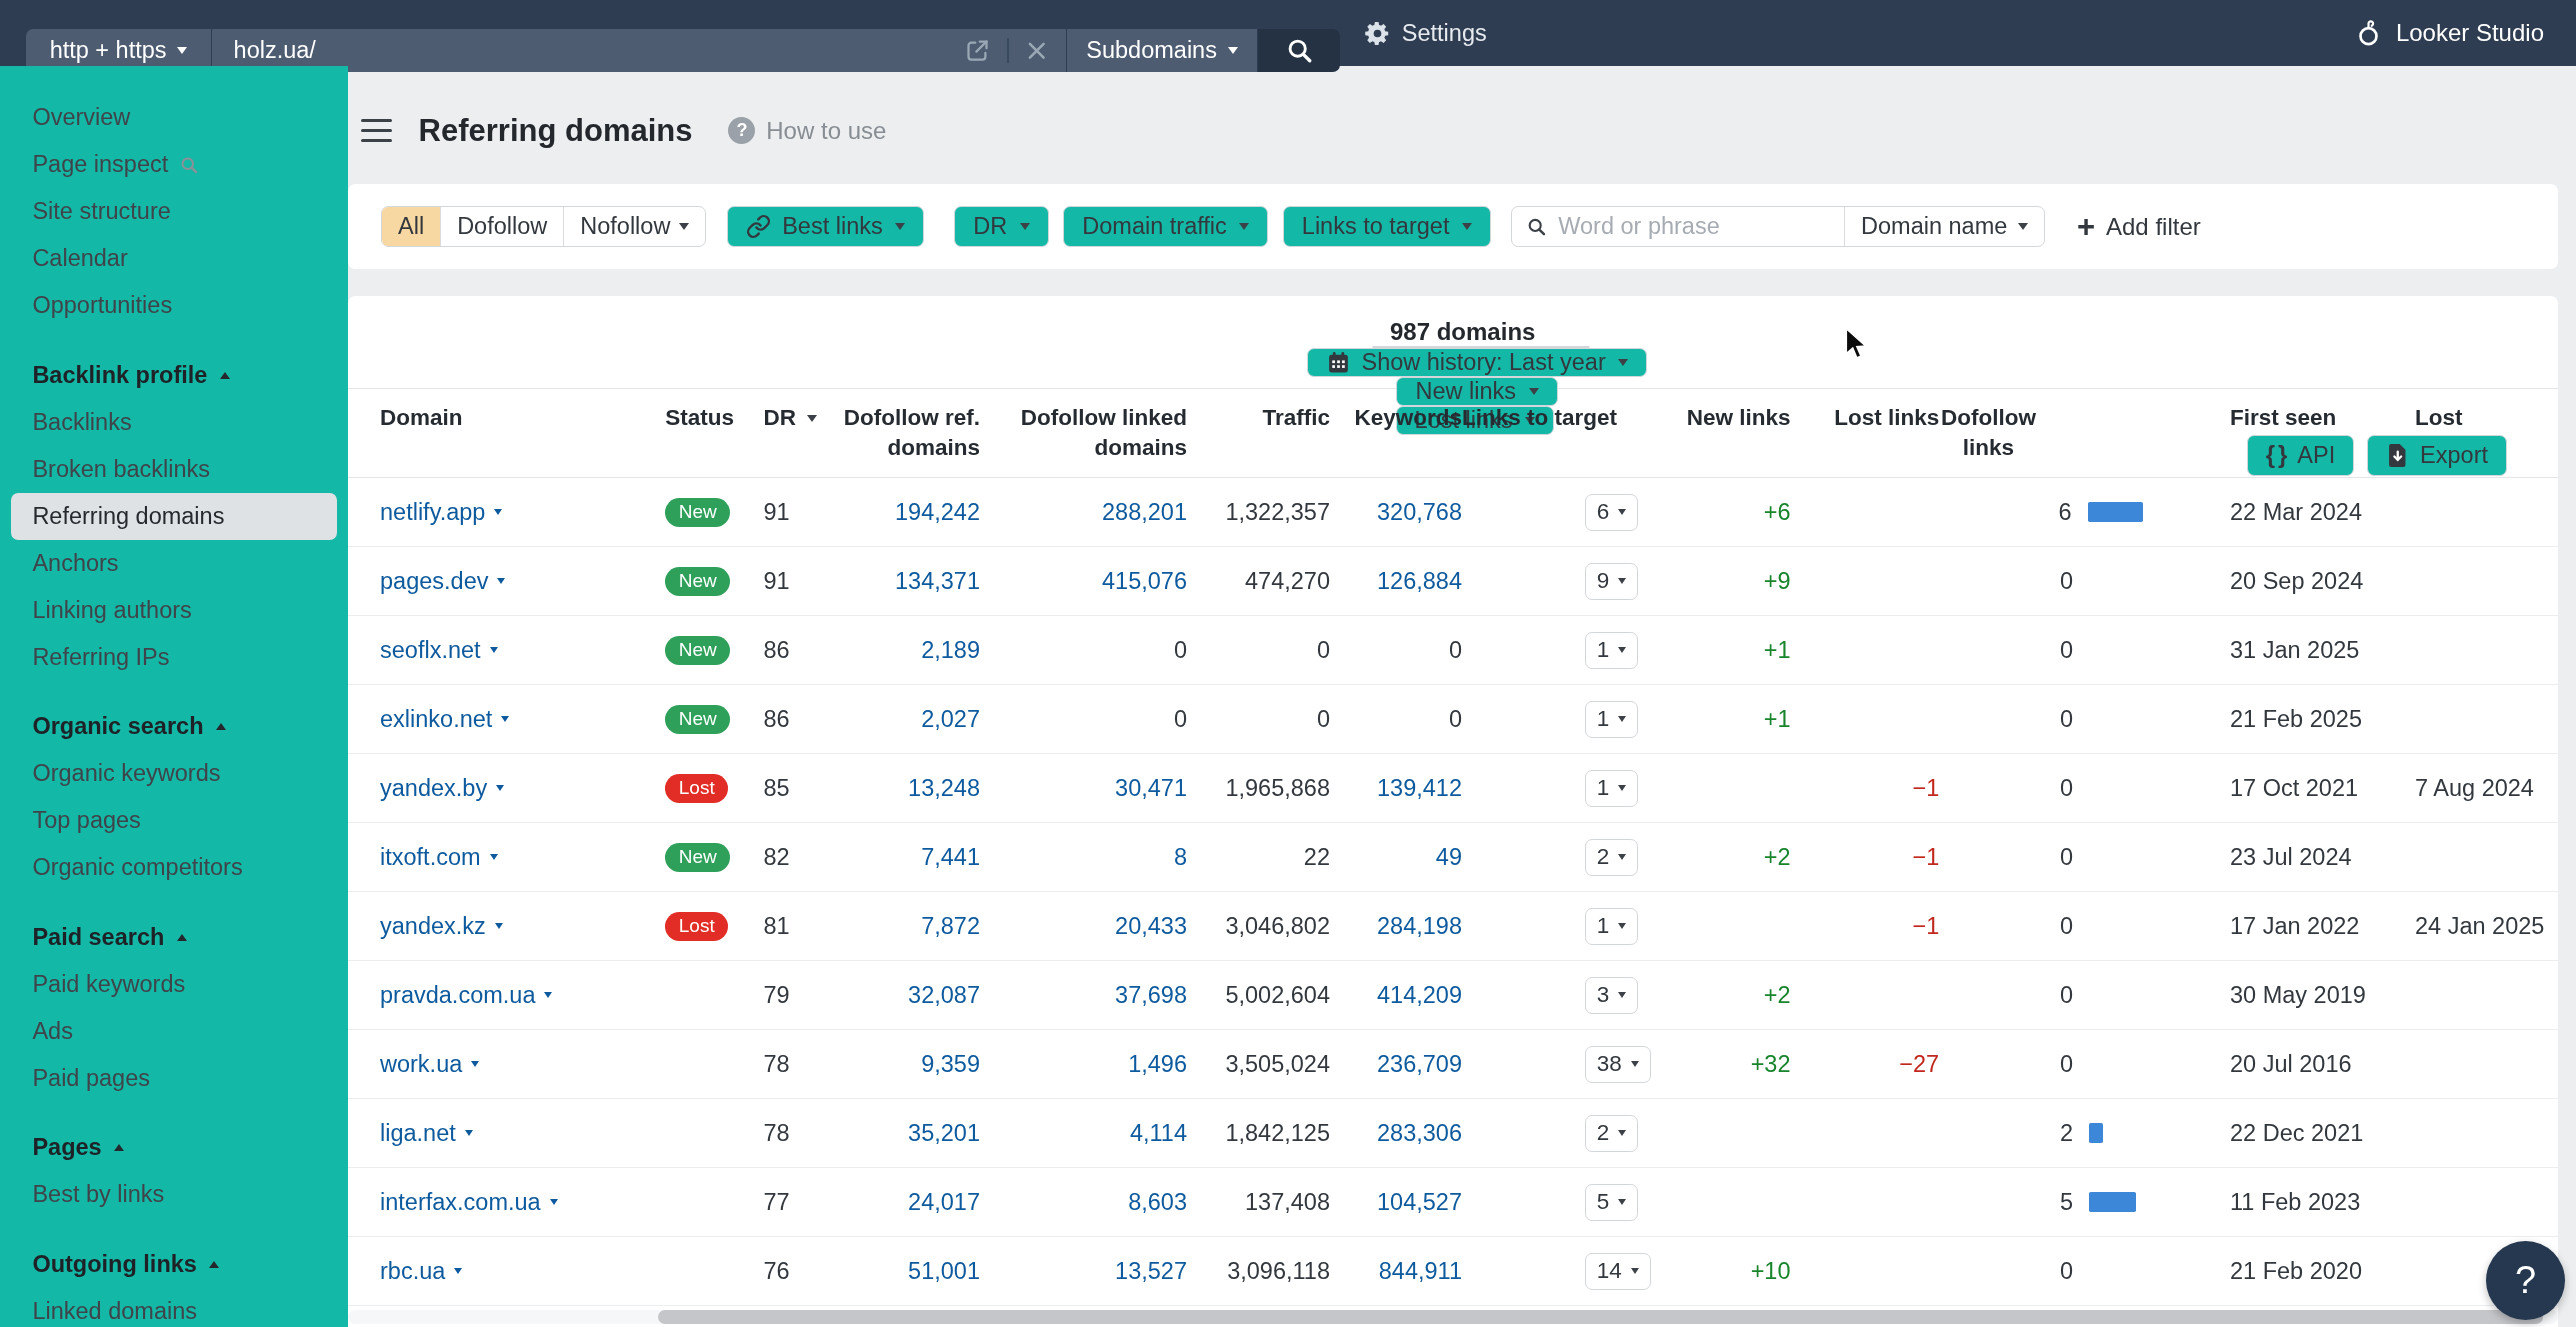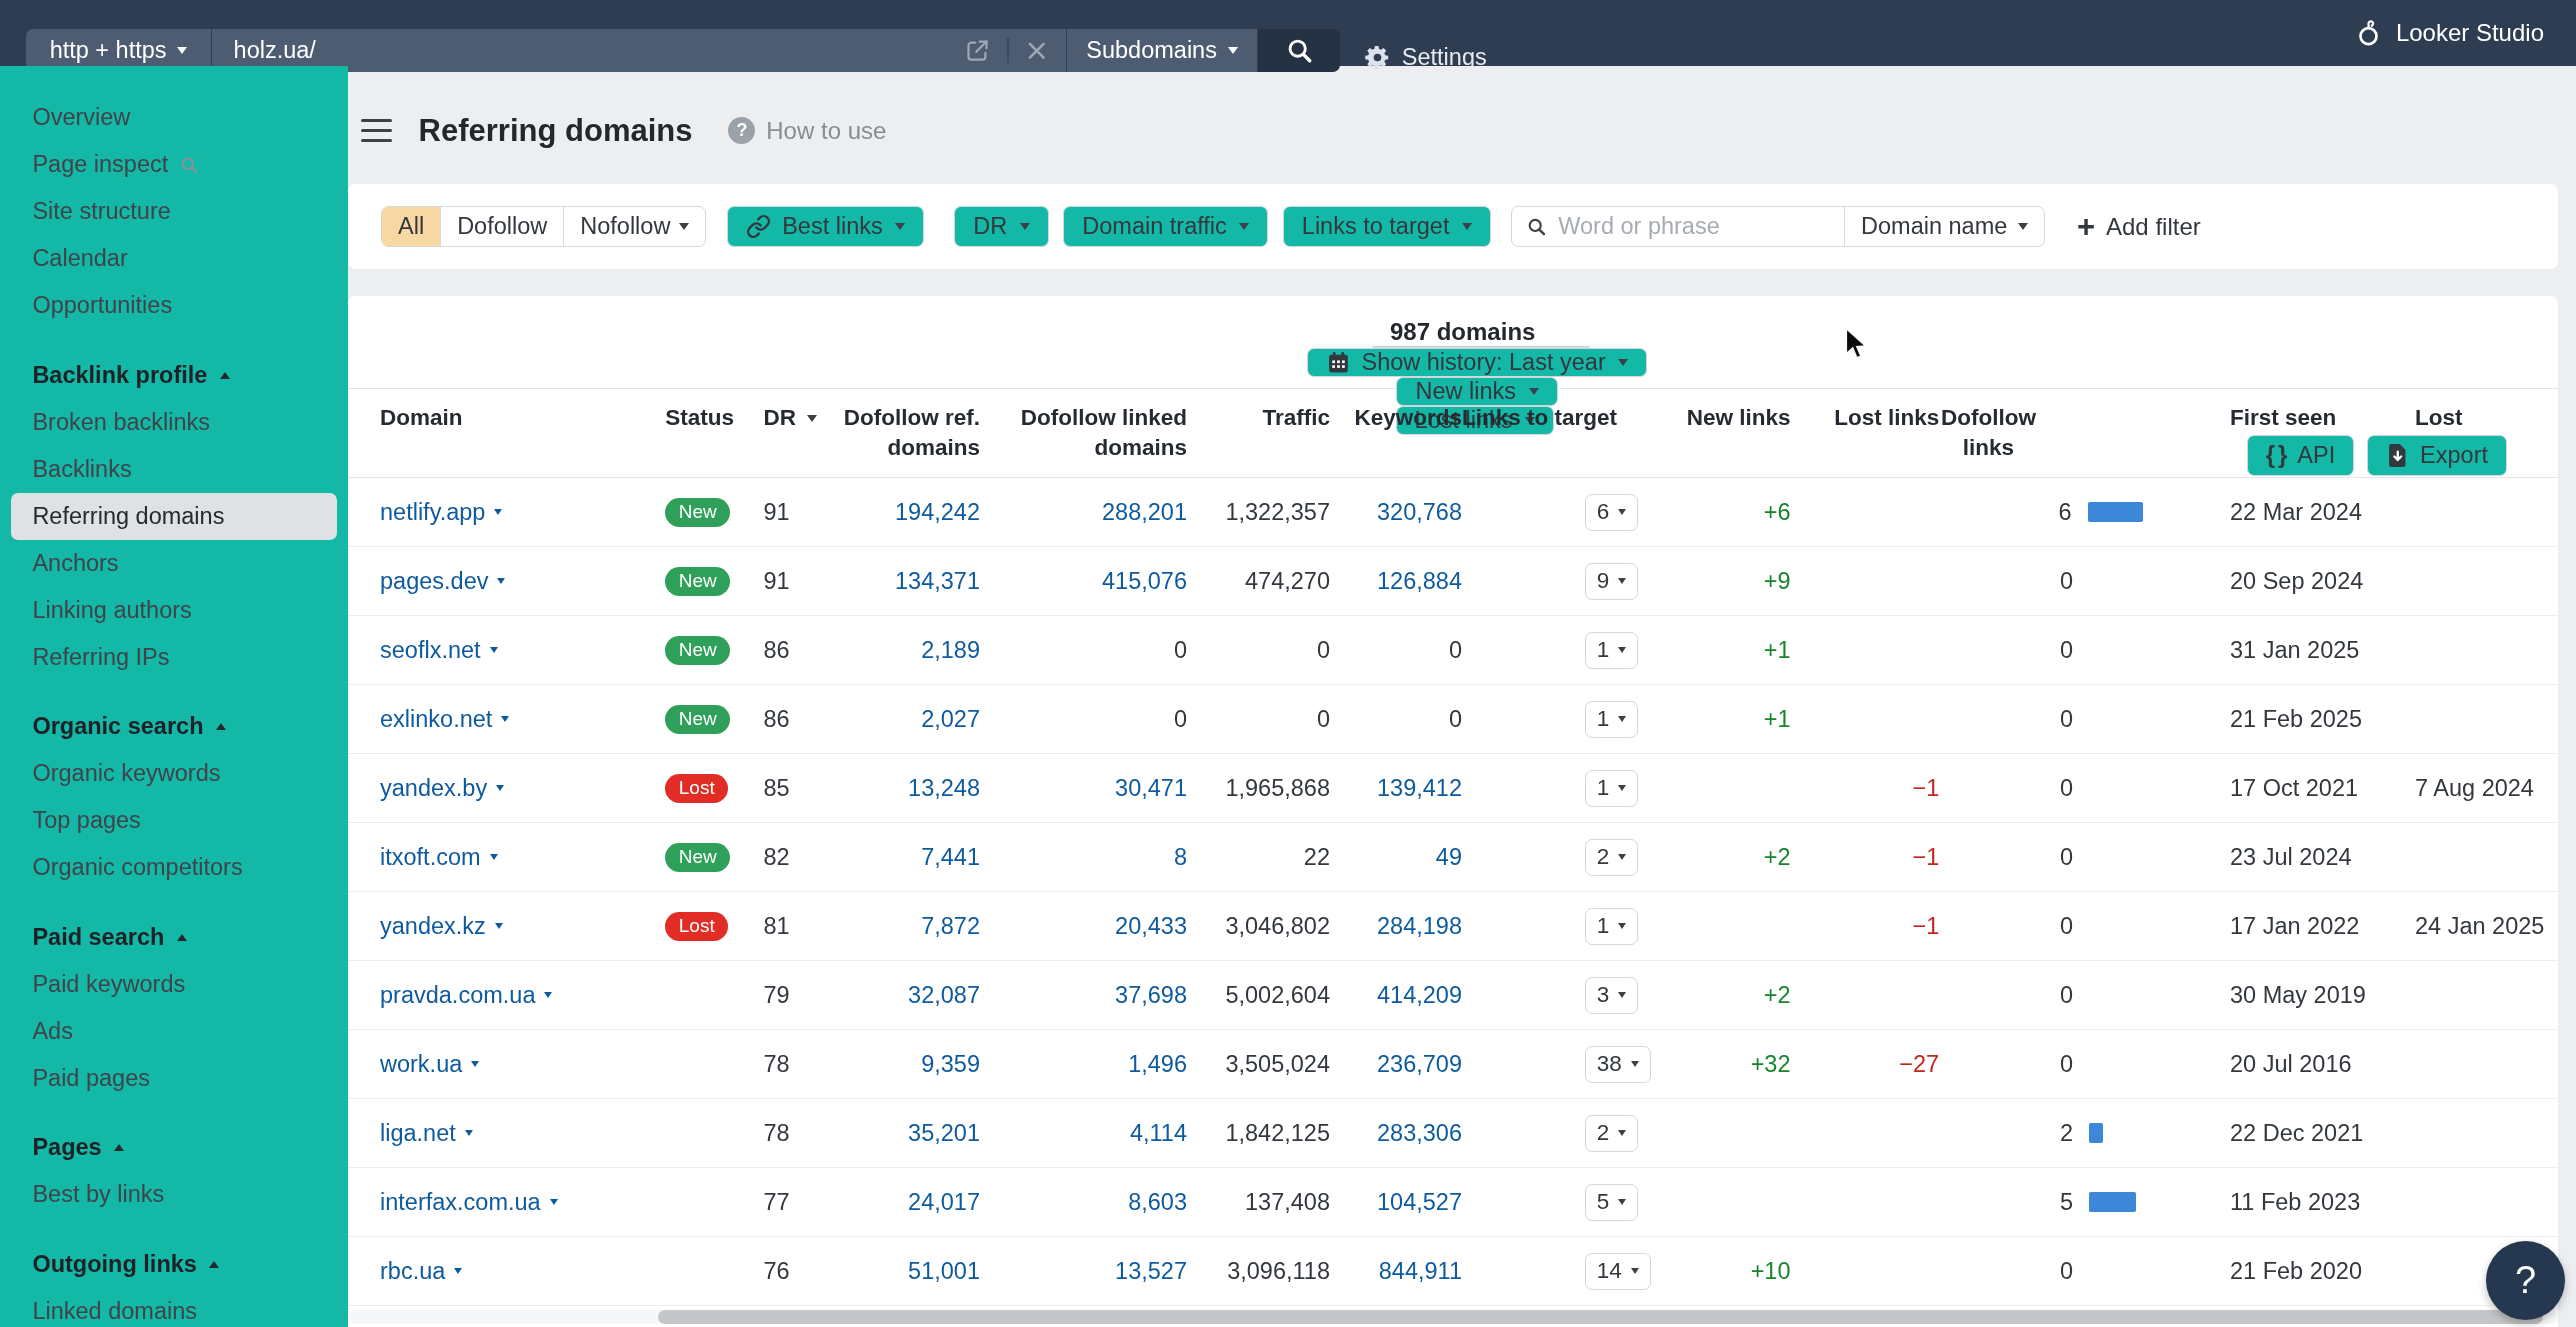--- a/index.html
+++ b/index.html
@@ -8,21 +8,21 @@
 
   
   .topbar { position:absolute; left:0; top:0; width:2576px; height:66px; background:#2e3d51; display:flex; align-items:center; }
   .url-control { position:absolute; left:26px; top:29px; width:1314px; height:43px; display:flex; border-radius:7.2px; overflow:hidden; }
   .seg-dark { background:#4d5c71; color:#fff; display:flex; align-items:center; justify-content:center; gap:10.8px; font-size:23.5px; }
   .proto { width:185px; }
   .urlbox { flex:1; background:#4d5c71; border-left:1.8px solid #2e3d51; display:flex; align-items:center; padding:0 18px 0 21.6px; color:#fff; font-size:23.5px; }
   .urlbox .grow { flex:1; }
   .scope { width:191px; border-left:1.8px solid #2e3d51; }
   .searchbtn { width:83px; background:#243243; display:flex; align-items:center; justify-content:center; border-left:1.8px solid #2e3d51; }
-  .tb-settings { position:absolute; left:1364px; top:0; height:66px; display:flex; align-items:center; gap:10.8px; color:#e7ebf0; font-size:23.5px;margin-top:24px; }
+  .tb-settings { position:absolute; left:1364px; top:0; height:66px; display:flex; align-items:center; gap:10.8px; color:#e7ebf0; font-size:23.5px; }
   .tb-brand { position:absolute; right:32px; top:0; height:66px; display:flex; align-items:center; gap:12.6px; color:#fff; font-size:24px; }
   .icon-dim { color:#9aa8b6; }
 
   
   .cd { display:inline-block; width:0; height:0; border-left:5.4px solid transparent; border-right:5.4px solid transparent; border-top:7.2px solid #3c4147; }
   .cd.w { border-top-color:#fff; }
   .cd.blue { border-top-color:#0e5a9e; border-left-width:4.5px; border-right-width:4.5px; border-top-width:6.3px; }
   .cu { display:inline-block; width:0; height:0; border-left:5.4px solid transparent; border-right:5.4px solid transparent; border-bottom:7.2px solid #24282d; }
 
   
@@ -177,24 +177,24 @@
       <div class="nav-item">
         <span>Opportunities</span>
       </div>
     </div>
     <div class="nav-group">
       <div class="nav-header">
         <span>Backlink profile</span>
         <span class="cu"></span>
       </div>
       <div class="nav-item">
+        <span>Backlinks</span>
+      </div>
+      <div class="nav-item">
         <span>Broken backlinks</span>
-      </div>
-      <div class="nav-item">
-        <span>Backlinks</span>
       </div>
       <div class="nav-item active">
         <span>Referring domains</span>
       </div>
       <div class="nav-item">
         <span>Anchors</span>
       </div>
       <div class="nav-item">
         <span>Linking authors</span>
       </div>

